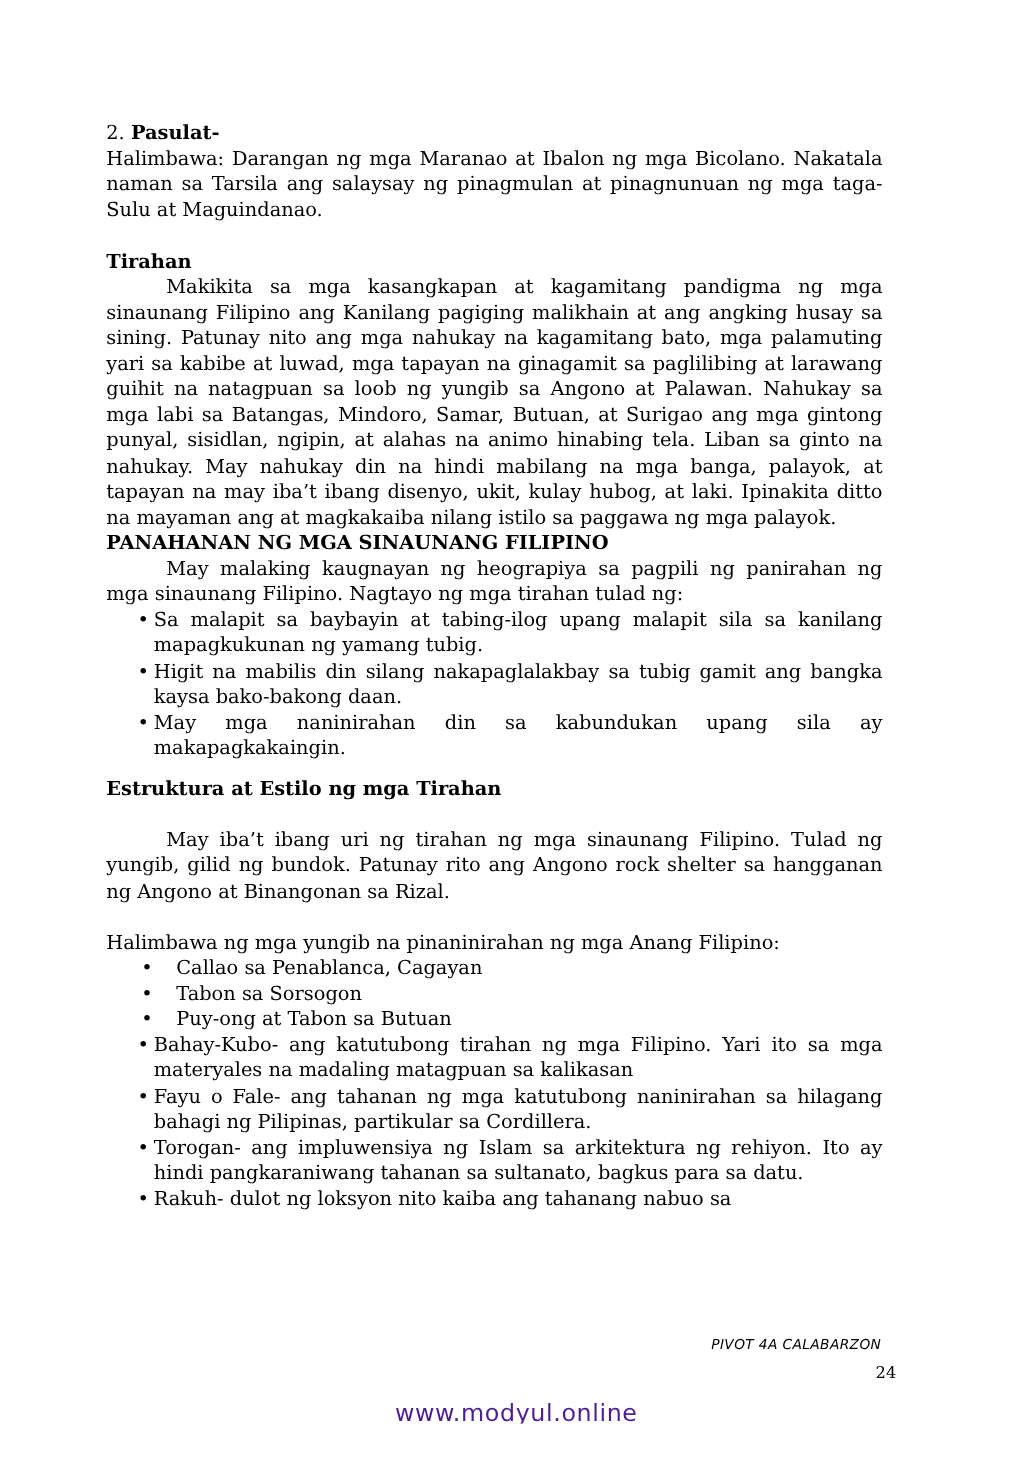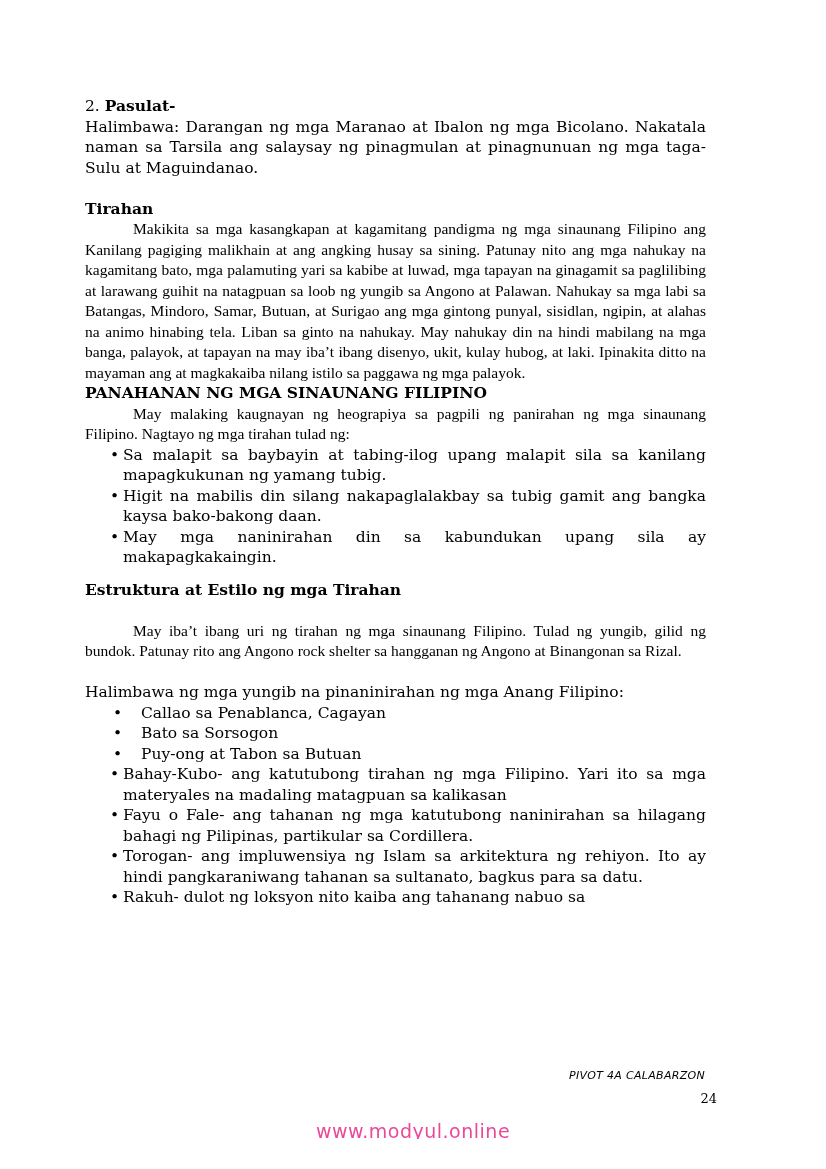--- a/index.html
+++ b/index.html
@@ -17,21 +17,21 @@
     left: 85px;
     top: 96px;
     width: 621px;
     font-size: 15.5px;
     line-height: 20.5px;
     text-align: justify;
   }
   .line-title { text-align: left; }
   .bold { font-weight: bold; }
   p { margin: 0; }
-  .indent { text-indent: 48px; font-family: Liberation Serif, serif; }
+  .indent { text-indent: 48px; }
   h3 {
     margin: 0;
     font-size: 15.5px;
     line-height: 20.5px;
     font-weight: bold;
     text-align: left;
   }
   .gap-1 { margin-top: 20.5px; }
   .gap-half { margin-top: 12px; }
   ul { margin: 0; padding: 0; list-style: none; }
@@ -67,21 +67,21 @@
     font-size: 13px;
   }
   .watermark {
     position: absolute;
     left: 0;
     width: 826px;
     top: 1120px;
     text-align: center;
     font-family: "DejaVu Sans", "Liberation Sans", sans-serif;
     font-size: 19px;
-    color: #ec4899;
+    color: #4c1d95;
     letter-spacing: 0.5px;
   }
 </style>
 </head>
 <body>
 
 <div class="page">
   <div class="content">
 
     <p class="line-title"><span>2.</span> <span class="bold">Pasulat-</span></p>
@@ -97,21 +97,21 @@
       <li class="bullet-item">Higit na mabilis din silang nakapaglalakbay sa tubig gamit ang bangka kaysa bako-bakong daan.</li>
       <li class="bullet-item">May mga naninirahan din sa kabundukan upang sila ay makapagkakaingin.</li>
     </ul>
 
     <h3 class="gap-half">Estruktura at Estilo ng mga Tirahan</h3>
     <p class="indent gap-1">May iba’t ibang uri ng tirahan ng mga sinaunang Filipino. Tulad ng yungib, gilid ng bundok. Patunay rito ang Angono rock shelter sa hangganan ng Angono at Binangonan sa Rizal.</p>
 
     <p class="gap-1">Halimbawa ng mga yungib na pinaninirahan ng mga Anang Filipino:</p>
     <ul class="examples">
       <li class="bullet-item">Callao sa Penablanca, Cagayan</li>
-      <li class="bullet-item">Bato sa Sorsogon</li>
+      <li class="bullet-item">Tabon sa Sorsogon</li>
       <li class="bullet-item">Puy-ong at Tabon sa Butuan</li>
     </ul>
 
     <ul>
       <li class="bullet-item">Bahay-Kubo- ang katutubong tirahan ng mga Filipino. Yari ito sa mga materyales na madaling matagpuan sa kalikasan</li>
       <li class="bullet-item">Fayu o Fale- ang tahanan ng mga katutubong naninirahan sa hilagang bahagi ng Pilipinas, partikular sa Cordillera.</li>
       <li class="bullet-item">Torogan- ang impluwensiya ng Islam sa arkitektura ng rehiyon. Ito ay hindi pangkaraniwang tahanan sa sultanato, bagkus para sa datu.</li>
       <li class="bullet-item">Rakuh- dulot ng loksyon nito kaiba ang tahanang nabuo sa</li>
     </ul>
 

